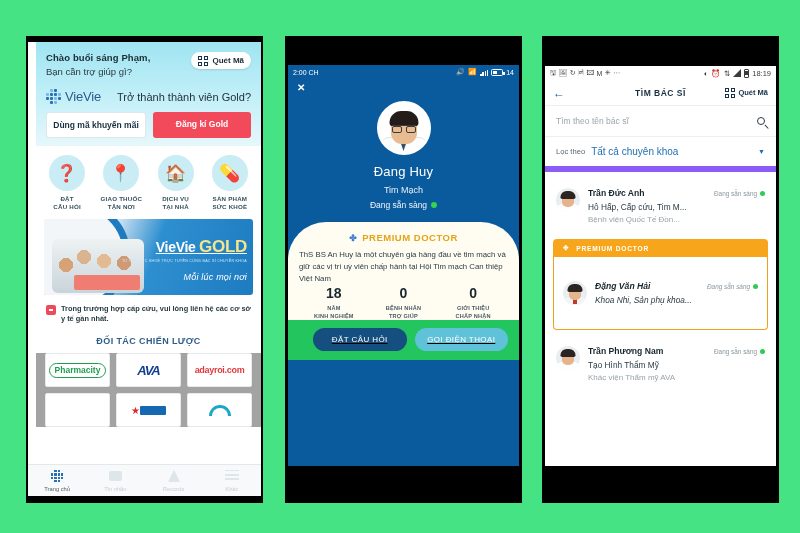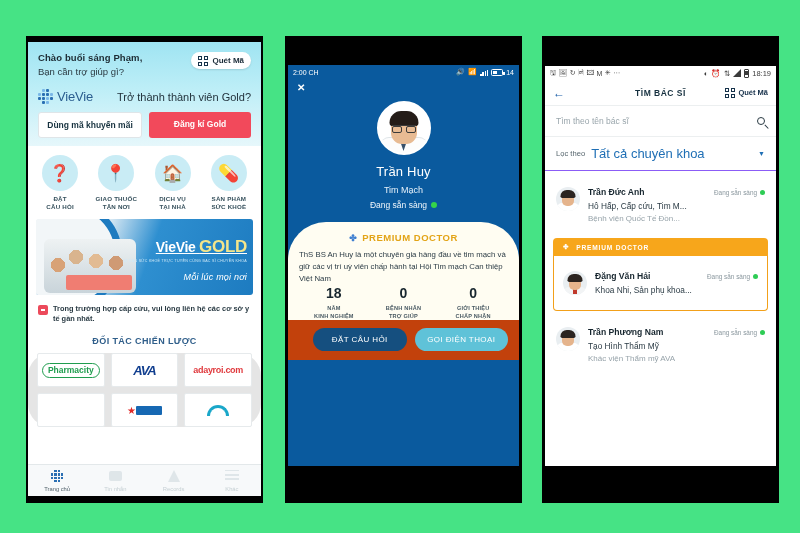--- a/index.html
+++ b/index.html
@@ -20,21 +20,21 @@
   }
   .screen {
     position: absolute;
     left: 0; right: 0;
     background: #fff;
     overflow: hidden;
   }
 
   
   #phone1 { left: 26px; top: 36px; width: 237px; height: 467px; }
-  #phone1 .screen { top: 6px; bottom: 7px; left: 2px; right: 2px; }
+  #phone1 .screen { top: 6px; bottom: 7px; left: 2px; right: 2px; padding-left: 8px; }
 
   .p1-hero {
     background: linear-gradient(180deg,#9fe4f2 0%,#bdeef7 45%,#e6f7fb 100%);
     padding: 10px 10px 8px 10px;
   }
   .p1-greet-row { display: flex; justify-content: space-between; align-items: flex-start; }
   .p1-greet-1 { font-size: 9.5px; font-weight: bold; color: #1c2b33; letter-spacing: .1px; }
   .p1-greet-2 { font-size: 9.5px; color: #2b3a42; margin-top: 3px; }
   .qr-pill {
     background: #fff; border-radius: 11px; padding: 3.5px 7px;
@@ -138,21 +138,21 @@
     content:""; position:absolute; left:3px; top:4px; width:4px; height:2px; background:#fff;
   }
   .p1-emerg .t { font-size: 7.4px; color: #2a3b44; line-height: 1.45; font-weight: bold; }
 
   .p1-partners-title {
     text-align: center; font-size: 9px; font-weight: bold; color: #2f5e8a;
     letter-spacing: .4px; padding: 4px 0 7px 0; background: #fff;
   }
   .p1-grid {
     display: grid; grid-template-columns: repeat(3,1fr); gap: 6px;
-    padding: 0 9px; background: #e5e5e5; border-radius: 23px;
+    padding: 0 9px; background: #a3a3a3;
   }
   .p1-cell {
     height: 34px; border: 1px solid #e6eaec; border-radius: 2px;
     display: flex; align-items: center; justify-content: center; background: #fff;
     overflow: hidden;
   }
   .logo-pharmacity { font-size: 8.5px; font-weight: bold; color: #1f9d4e; border:1px solid #1f9d4e; border-radius: 9px; padding: 1.5px 5px; }
   .logo-adayroi { font-size: 9px; font-weight: bold; color: #e03a3e; letter-spacing: -.3px; }
   .logo-ava { font-size: 13px; font-weight: bold; color: #123f8f; font-style: italic; letter-spacing: -1px; }
   .logo-star { color:#e02a2a; font-size: 10px; }
@@ -244,21 +244,21 @@
     color: #e3a417; font-size: 9.5px; font-weight: bold; letter-spacing: .5px;
   }
   .p2-premium .badge-ic { color: #3f7fd0; font-size: 9px; }
   .p2-bio { font-size: 7.8px; color: #2b3b45; line-height: 1.55; margin-top: 6px; }
 
   .p2-stats { display: flex; margin-top: 0; }
   .p2-stat { flex: 1; text-align: center; }
   .p2-stat .n { font-size: 14px; font-weight: bold; color: #18262e; }
   .p2-stat .l { font-size: 5.6px; color: #4a5a63; font-weight: bold; line-height: 1.45; margin-top: 3px; letter-spacing: .2px; }
 
-  .p2-btns { display: flex; gap: 8px; padding: 8px 11px 9px 25px; background: #c2410c; }
+  .p2-btns { display: flex; gap: 8px; padding: 8px 11px 9px 25px; background: #22c55e; text-decoration: underline; }
   .p2-btn {
     flex: 1; border-radius: 14px; text-align: center; padding: 7px 0;
     font-size: 8px; color: #fff; letter-spacing: .4px;
   }
   .p2-btn.dark { background: #154f7f; }
   .p2-btn.light { background: #5fc2d8; }
 
   .p2-work {
     background: #f1f4f6; padding: 7px 9px 9px 9px;
   }
@@ -304,24 +304,24 @@
   .p3-search {
     display: flex; align-items: center; justify-content: space-between;
     padding: 10px 11px; border-bottom: 1px solid #eceff0;
   }
   .p3-search .ph { font-size: 8.5px; color: #9aa6ac; }
   .mag { width: 8px; height: 8px; border: 1.4px solid #2b3b44; border-radius: 50%; position: relative; }
   .mag:after{ content:""; position:absolute; right:-4px; bottom:-3px; width:4.5px; height:1.4px; background:#2b3b44; transform: rotate(45deg); }
 
   .p3-filter {
     display: flex; align-items: center; gap: 6px;
-    padding: 9px 11px; border-bottom: 1px solid #8b5cf6;
+    padding: 9px 11px; border-bottom: 6px solid #8b5cf6;
   }
   .p3-filter .lab { font-size: 7.6px; color: #56656d; }
-  .p3-filter .val { font-size: 13px; color: #1f6fb5; }
+  .p3-filter .val { font-size: 10px; color: #1f6fb5; }
   .p3-filter .chev { margin-left: auto; color: #1f6fb5; font-size: 7px; }
 
   .p3-row { display: flex; gap: 8px; padding: 9px 11px; align-items: flex-start; }
   .p3-row + .p3-row { border-top: 1px solid #f0f3f4; }
   .p3-ava {
     width: 24px; height: 24px; border-radius: 50%; flex: none; overflow: hidden;
     background: #e9eef1; position: relative;
   }
   .p3-ava .h { position:absolute; left:50%; top:3px; transform:translateX(-50%); width:15px; height:8px; border-radius:7px 7px 2px 2px; background:#2b2420; }
   .p3-ava .f { position:absolute; left:50%; top:6px; transform:translateX(-50%); width:12px; height:13px; border-radius:6px 6px 5px 5px; background:#e5b48c; }
@@ -339,21 +339,21 @@
 
   .p3-premium-wrap { margin: 6px 8px 0 8px; }
   .p3-premium-hd {
     background: #f7a61b; border-radius: 4px 4px 0 0; color: #fff;
     font-size: 6.6px; font-weight: bold; letter-spacing: .8px;
     padding: 5px 10px; display: flex; align-items: center; gap: 7px;
   }
   .p3-premium-body {
     border: 1px solid #f2a01a; border-top: none; border-radius: 0 0 4px 4px; background: #fff;
   }
-  .p3-premium-body .p3-row { border-top: none; padding: 15px 9px; }
+  .p3-premium-body .p3-row { border-top: none; padding: 24px 9px; font-style: italic; }
 
   .spacer-sm { height: 7px; }
 </style>
 </head>
 <body style="background: rgb(70, 227, 133);">
 
 <div class="stage">
 
   <div class="phone" id="phone1">
     <div class="screen">
@@ -551,21 +551,21 @@
 
       <div class="p2-close">✕</div>
 
       <div class="p2-head">
         <div class="p2-avatar">
           <span class="coat"></span>
             <span class="face"></span>
             <span class="hair"></span>
             <span class="glasses"></span>
         </div>
-        <div class="p2-name">Trần Huy</div>
+        <div class="p2-name">Đang Huy</div>
         <div class="p2-spec">Tim Mạch</div>
         <div class="p2-avail">
           <span>Đang sẵn sàng</span>
           <span class="dot-green"></span>
         </div>
       </div>
 
       <div class="p2-sheet">
         <div class="p2-premium">
           <span class="badge-ic">✤</span>

